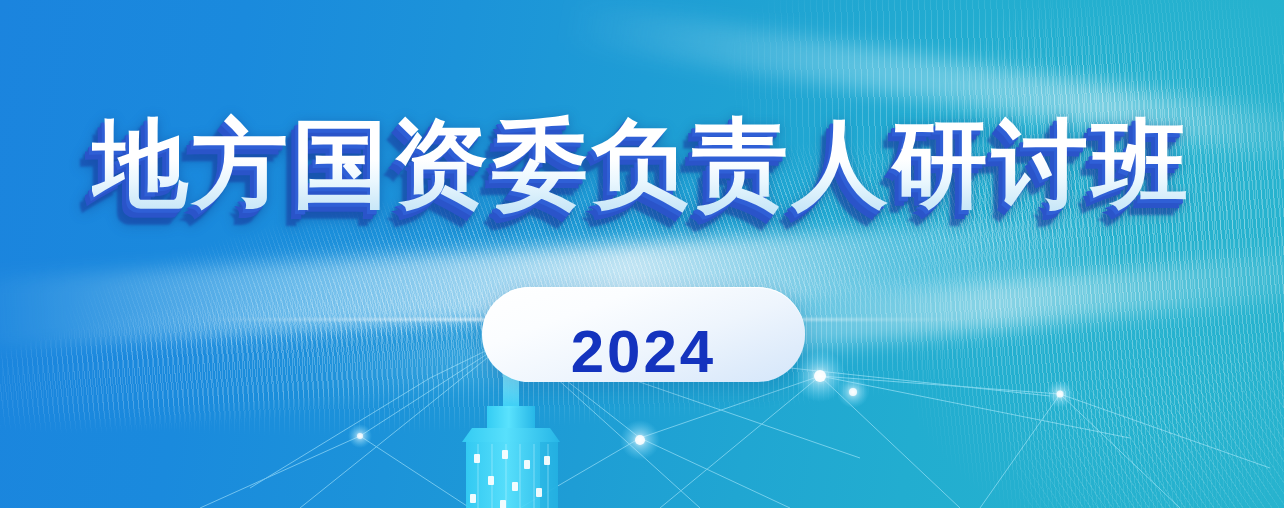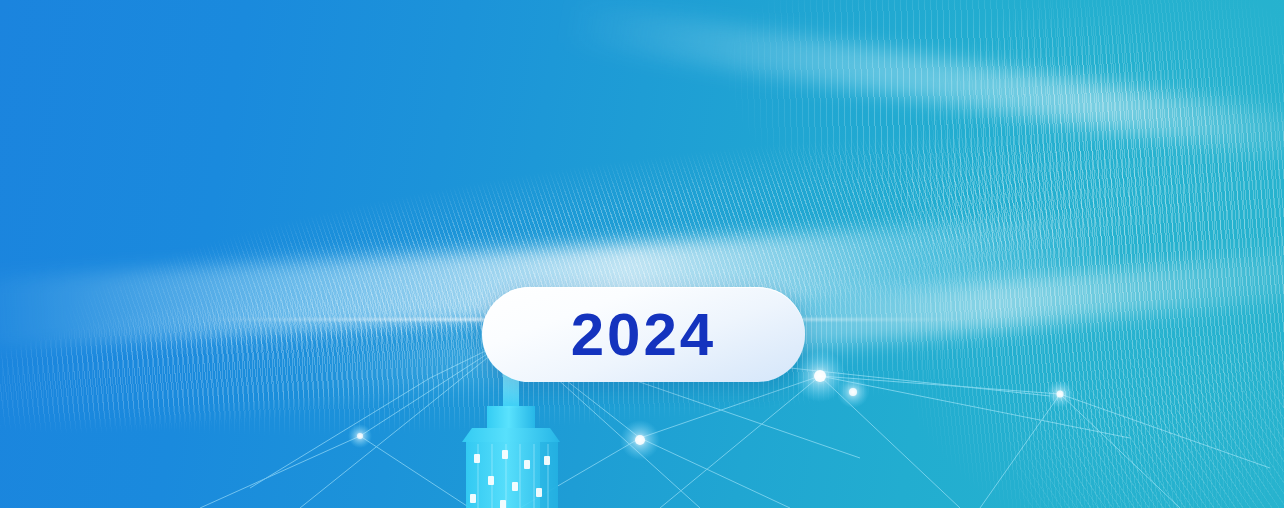--- a/index.html
+++ b/index.html
@@ -156,21 +156,21 @@
     white-space:nowrap;
   }
 
   
   #year-pill{
     position:absolute;
     left:482px;top:287px;width:323px;height:95px;
     border-radius:48px;
     background:linear-gradient(160deg,#ffffff 0%,#fbfdff 28%,#eef5fd 58%,#dfecfb 82%,#d4e6fa 100%);
     box-shadow:0 6px 20px rgba(10,60,130,.20), inset 0 1px 0 rgba(255,255,255,.9);
-    display:flex;align-items:center;justify-content:center;
+    display:flex;align-items:flex-end;justify-content:center;
   }
   #year-text{
     font-family:"Liberation Sans","DejaVu Sans",sans-serif;
     font-size:60px;
     font-weight:bold;
     letter-spacing:3px;
     color:#1433BE;
     line-height:1;
     user-select:none;
   }
@@ -289,18 +289,21 @@
       <circle cx="853" cy="74" r="4" fill="#ffffff" opacity=".8"></circle>
       <circle cx="640" cy="122" r="20" fill="url(#nodeGlow)"></circle>
       <circle cx="640" cy="122" r="5" fill="#ffffff" opacity=".85"></circle>
       <circle cx="1060" cy="76" r="14" fill="url(#nodeGlow)"></circle>
       <circle cx="1060" cy="76" r="3.5" fill="#ffffff" opacity=".75"></circle>
       <circle cx="360" cy="118" r="12" fill="url(#nodeGlow)"></circle>
       <circle cx="360" cy="118" r="3" fill="#ffffff" opacity=".7"></circle>
     </g>
   </svg>
 
+  <div id="title-wrap">
+    <div id="headline">地方国资委负责人研讨班</div>
+  </div>
 
   <div id="year-pill">
     <span id="year-text">2024</span>
   </div>
 
 </div>
 
 </body></html>

